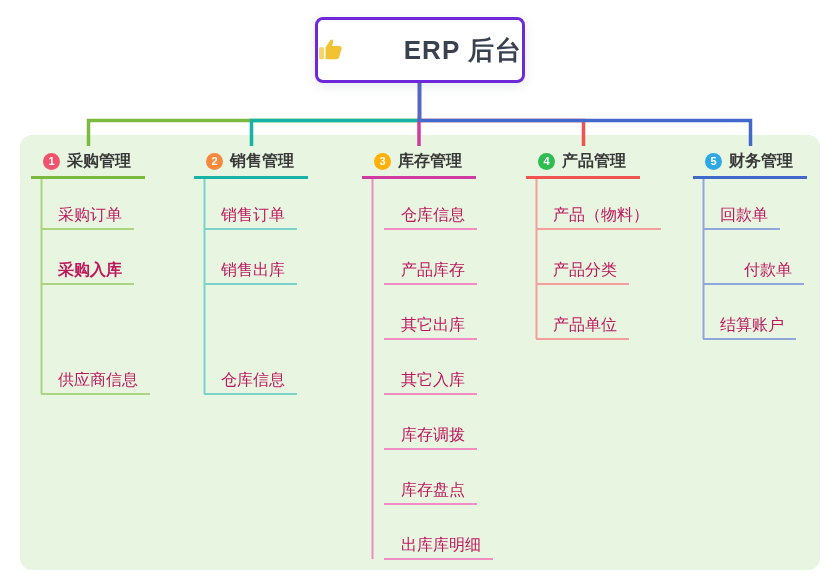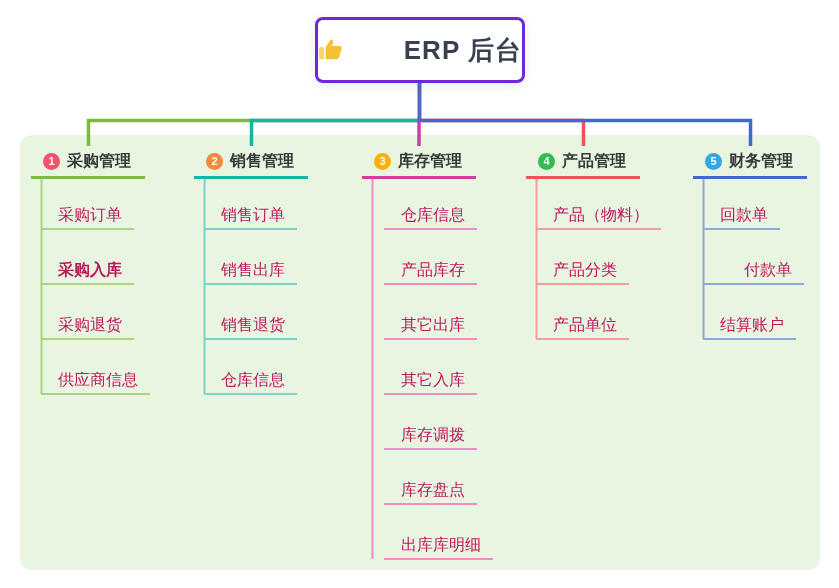--- a/index.html
+++ b/index.html
@@ -80,30 +80,28 @@
     </span>
     <span class="root-title" style="color: rgb(57, 65, 80);">ERP 后台</span>
   </div>
 
   <div class="branch-title b1t" style="border-bottom-color: rgb(124, 186, 63);">
     <span class="badge" style="background-color: rgb(240, 83, 107);">1</span>
     <span class="label">采购管理</span>
   </div>
   <div class="child-node b1c r0" style="border-bottom-color: rgb(171, 212, 126);">采购订单</div>
   <div class="child-node b1c r1" style="border-bottom-color: rgb(171, 212, 126); font-weight: bold;">采购入库</div>
-  <div class="child-node b1c r2" style="border-bottom-color: rgb(171, 212, 126);">采购退货</div>
   <div class="child-node b1c r3" style="border-bottom-color: rgb(171, 212, 126);">供应商信息</div>
 
   <div class="branch-title b2t" style="border-bottom-color: rgb(22, 179, 166);">
     <span class="badge" style="background-color: rgb(248, 137, 60);">2</span>
     <span class="label">销售管理</span>
   </div>
   <div class="child-node b2c r0" style="border-bottom-color: rgb(122, 210, 201);">销售订单</div>
   <div class="child-node b2c r1" style="border-bottom-color: rgb(122, 210, 201);">销售出库</div>
-  <div class="child-node b2c r2" style="border-bottom-color: rgb(122, 210, 201);">销售退货</div>
   <div class="child-node b2c r3" style="border-bottom-color: rgb(122, 210, 201);">仓库信息</div>
 
   <div class="branch-title b3t" style="border-bottom-color: rgb(207, 59, 160);">
     <span class="badge" style="background-color: rgb(255, 176, 5);">3</span>
     <span class="label">库存管理</span>
   </div>
   <div class="child-node b3c r0" style="border-bottom-color: rgb(241, 140, 197);">仓库信息</div>
   <div class="child-node b3c r1" style="border-bottom-color: rgb(241, 140, 197);">产品库存</div>
   <div class="child-node b3c r2" style="border-bottom-color: rgb(241, 140, 197);">其它出库</div>
   <div class="child-node b3c r3" style="border-bottom-color: rgb(241, 140, 197);">其它入库</div>

